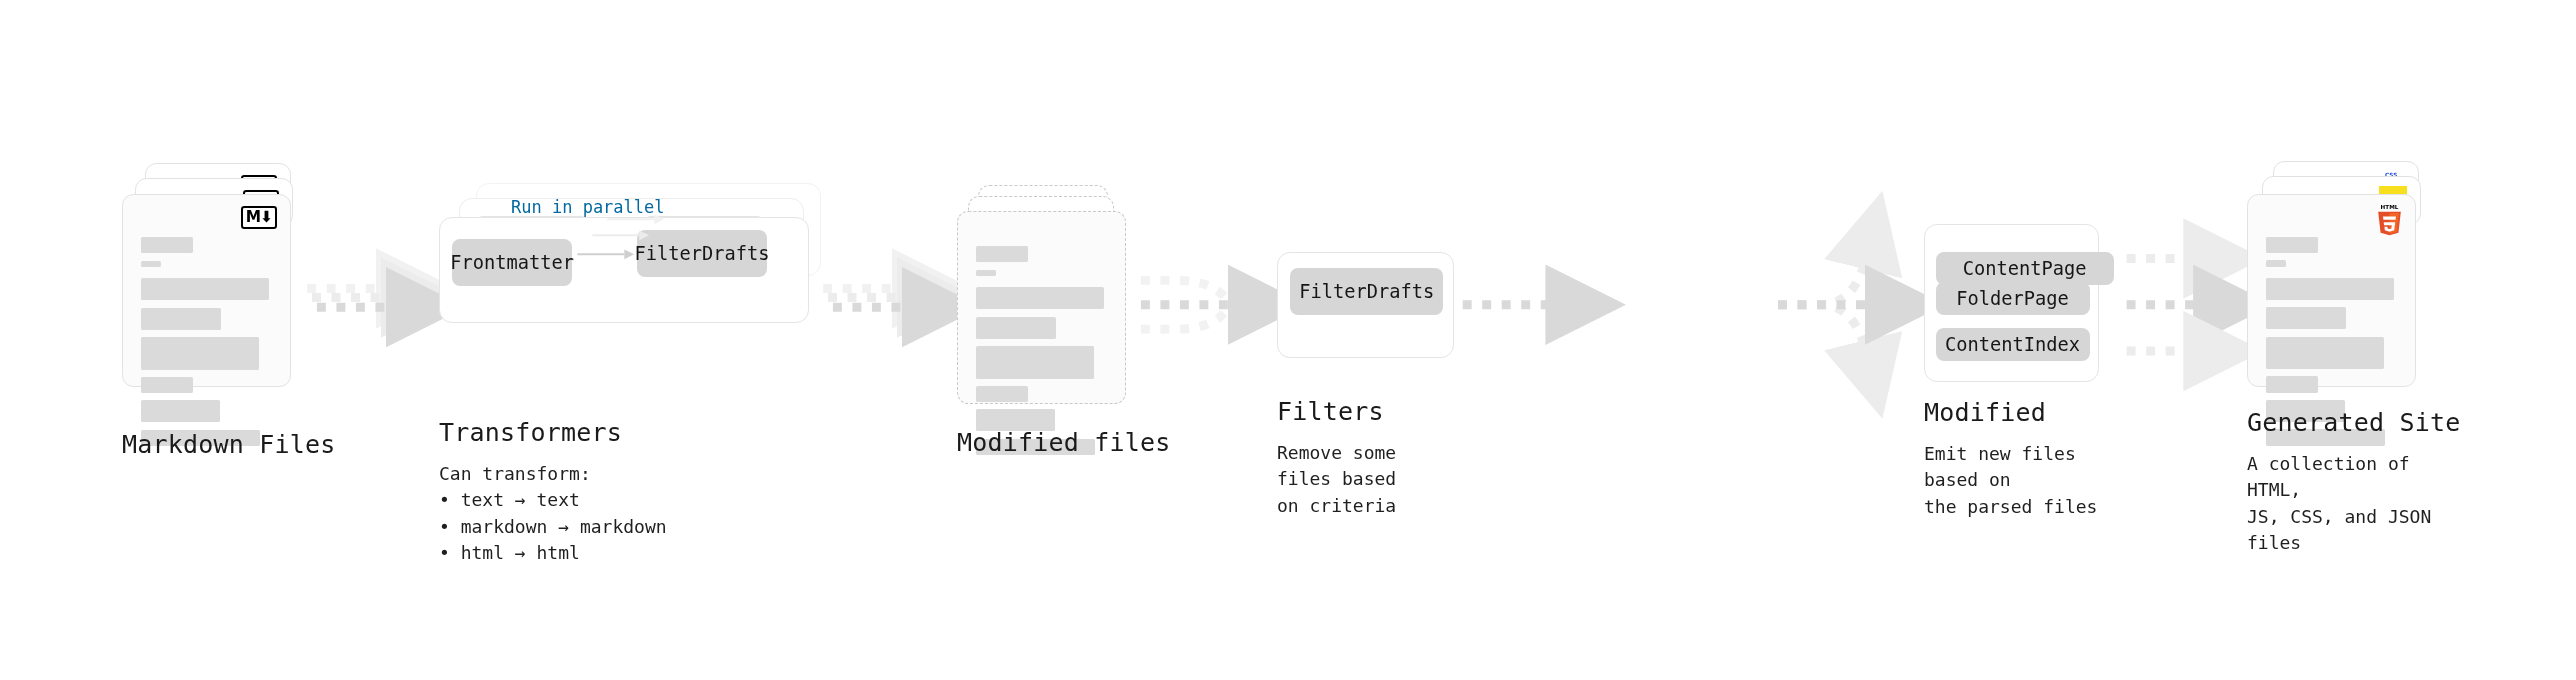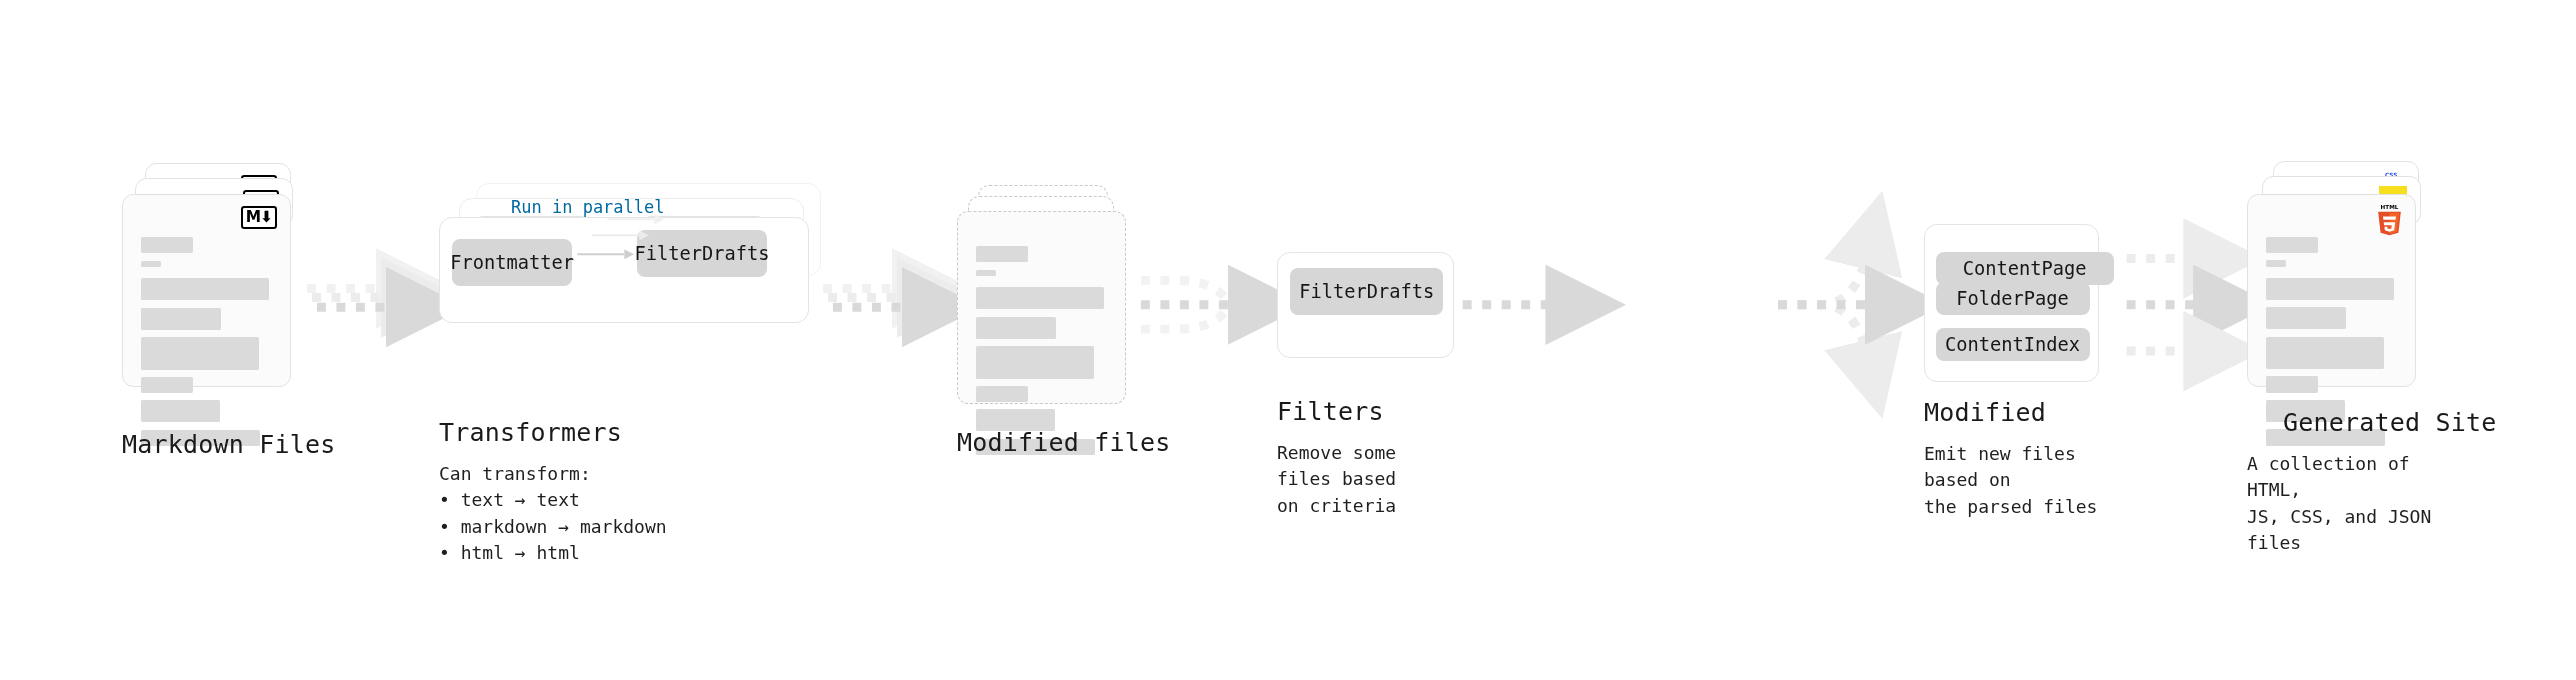--- a/index.html
+++ b/index.html
@@ -388,19 +388,19 @@
           <div class="bar" style="width:128px;height:22px;"></div>
           <div class="bar" style="width:80px;height:22px;"></div>
           <div class="bar" style="width:118px;height:32.5px;"></div>
           <div class="bar" style="width:52px;height:16.3px;"></div>
           <div class="bar" style="width:79px;height:22px;"></div>
           <div class="bar" style="width:119px;height:16.3px;"></div>
         </div>
       </div>
     </div>
 
-    <div class="node-title" style="position:absolute; left:0px; top:248px;margin-left:36px;">Generated Site</div>
+    <div class="node-title" style="position:absolute; left:0px; top:248px;">Generated Site</div>
     <div class="node-sub" style="position:absolute; left:0px; top:279px;">A collection of HTML,
 JS, CSS, and JSON files</div>
   </div>
 
 </div>
 
 
 </body></html>

